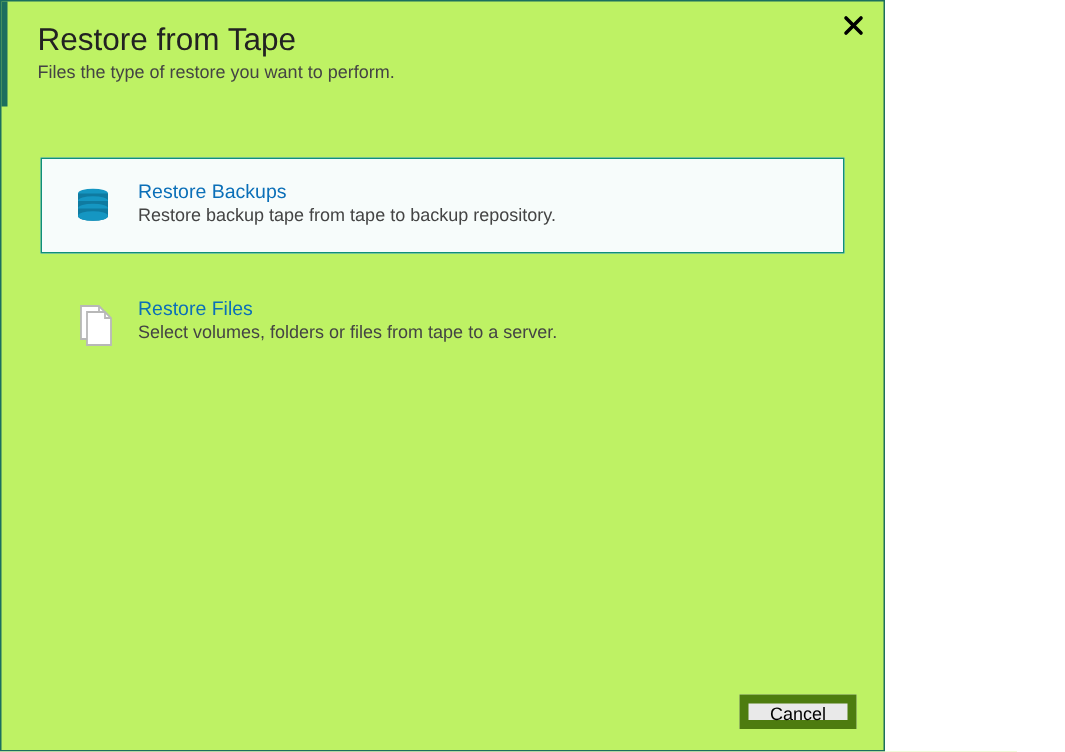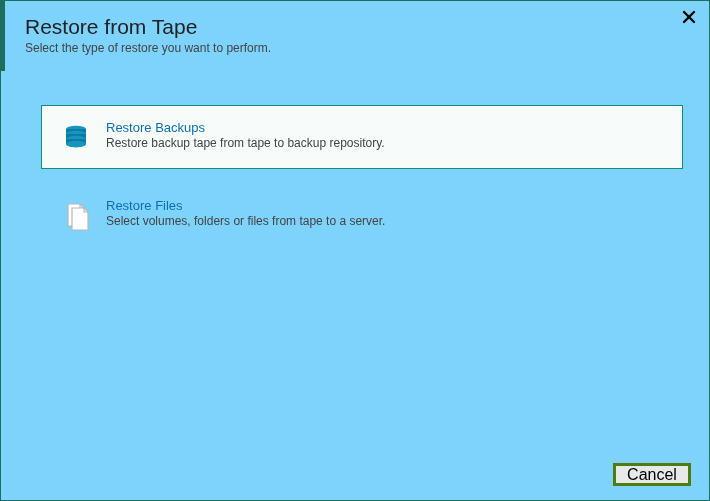--- a/index.html
+++ b/index.html
@@ -7,25 +7,25 @@
     padding: 0;
     width: 710px;
     height: 501px;
     font-family: "Segoe UI", Tahoma, sans-serif;
     background: #ffffff;
     color: #222;
     overflow: hidden;
   }
   .window {
     position: relative;
-    width: 710px;
+    width: 590px;
     height: 501px;
     box-sizing: border-box;
     border: 1px solid #1c6f5e;
-    background: #7dd3fc;
+    background: #bef264;
   }
   .accent-strip {
     position: absolute;
     left: 0; top: 0;
     width: 4px;
     height: 70px;
     background: #1c6f5e;
   }
   .close-btn {
     position: absolute;
@@ -49,21 +49,21 @@
     font-weight: 400;
     color: #222;
   }
   .header .sub {
     margin-top: 2px;
     font-size: 12px;
     color: #444;
   }
 
   .options {
-    padding: 50px 26px 0 40px;
+    padding: 50px 26px 0 26px;
   }
   .option {
     display: flex;
     align-items: flex-start;
     padding: 14px 14px 14px 14px;
     border: 1px solid transparent;
     cursor: pointer;
     box-sizing: border-box;
   }
   .option.selected {
@@ -97,24 +97,24 @@
   }
 
   .footer {
     position: absolute;
     right: 18px;
     bottom: 14px;
   }
   .btn {
     min-width: 78px;
     height: 23px;
-    font-size: 16px;
+    font-size: 12px;
     font-family: inherit;
     background: #e9e9e9;
-    border: 3px solid #4d7c0f;
+    border: 6px solid #4d7c0f;
     cursor: pointer;
     padding: 0 10px;
   }
 </style>
 </head>
 <body>
 
 <div class="window">
   <div class="accent-strip"></div>
 
@@ -122,21 +122,21 @@
     <span>
       <svg width="14" height="14" viewBox="0 0 14 14">
         <line x1="2" y1="2" x2="12" y2="12" stroke="#000" stroke-width="2.4" stroke-linecap="round"></line>
         <line x1="12" y1="2" x2="2" y2="12" stroke="#000" stroke-width="2.4" stroke-linecap="round"></line>
       </svg>
     </span>
   </div>
 
   <div class="header">
     <h1>Restore from Tape</h1>
-    <div class="sub">Select the type of restore you want to perform.</div>
+    <div class="sub">Files the type of restore you want to perform.</div>
   </div>
 
   <div class="options">
 
     <div class="option selected">
       <div class="iconwrap">
         <svg width="32" height="32" viewBox="0 0 32 32">
 
           <ellipse cx="14" cy="7" rx="10" ry="3.2" fill="#1596c2"></ellipse>
           <path d="M4 7 v5 a10 3.2 0 0 0 20 0 v-5" fill="#0f7aa0"></path>

